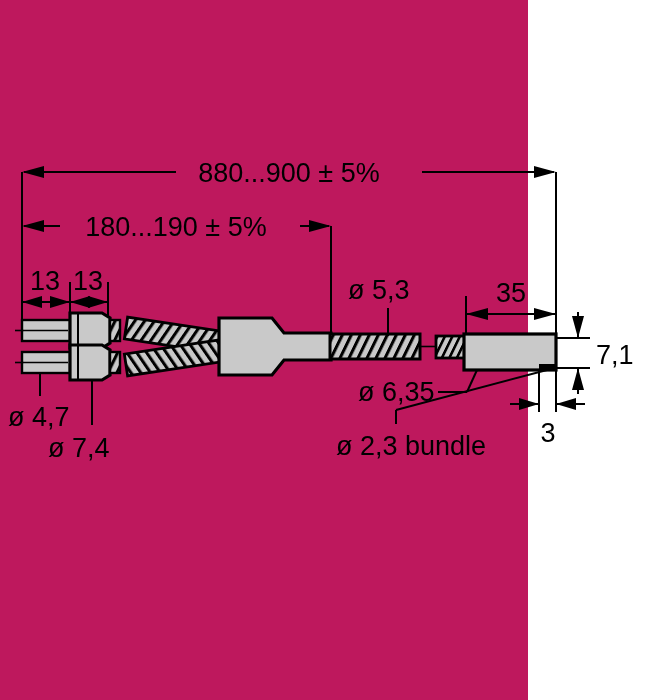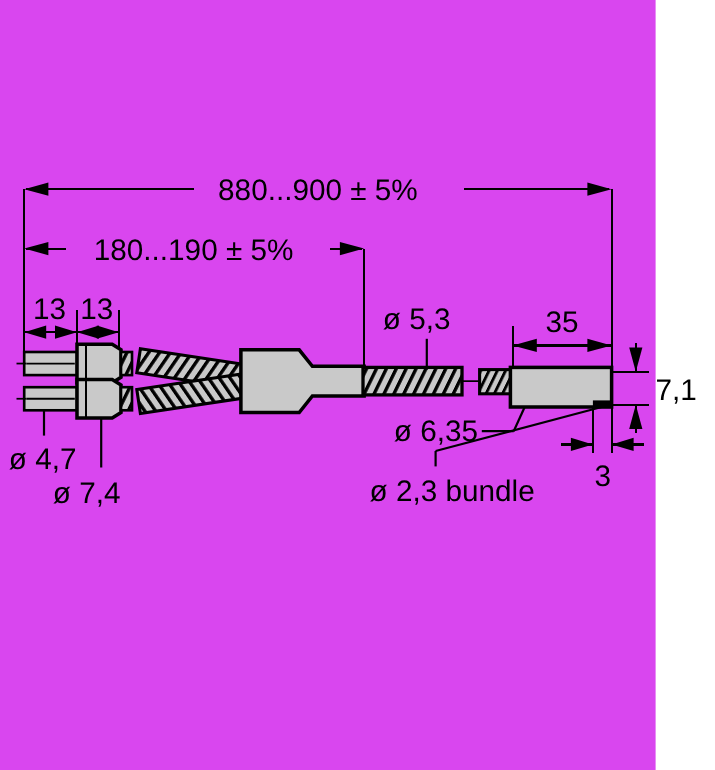--- a/index.html
+++ b/index.html
@@ -8,23 +8,23 @@
     background: #ffffff;
   }
   body {
     width: 650px;
     height: 700px;
     font-family: "Liberation Sans", sans-serif;
     overflow: hidden;
   }
   #drawing-root {
     position: relative;
-    width: 596px;
+    width: 528px;
     height: 700px;
-    background: #d946ef;
+    background: #be185d;
     text-align: center;
   }
   svg.tech-drawing {
     display: block;
     width: 650px;
     height: 700px;
   }
   text.dim-text {
     font-family: "Liberation Sans", sans-serif;
     fill: #000000;

